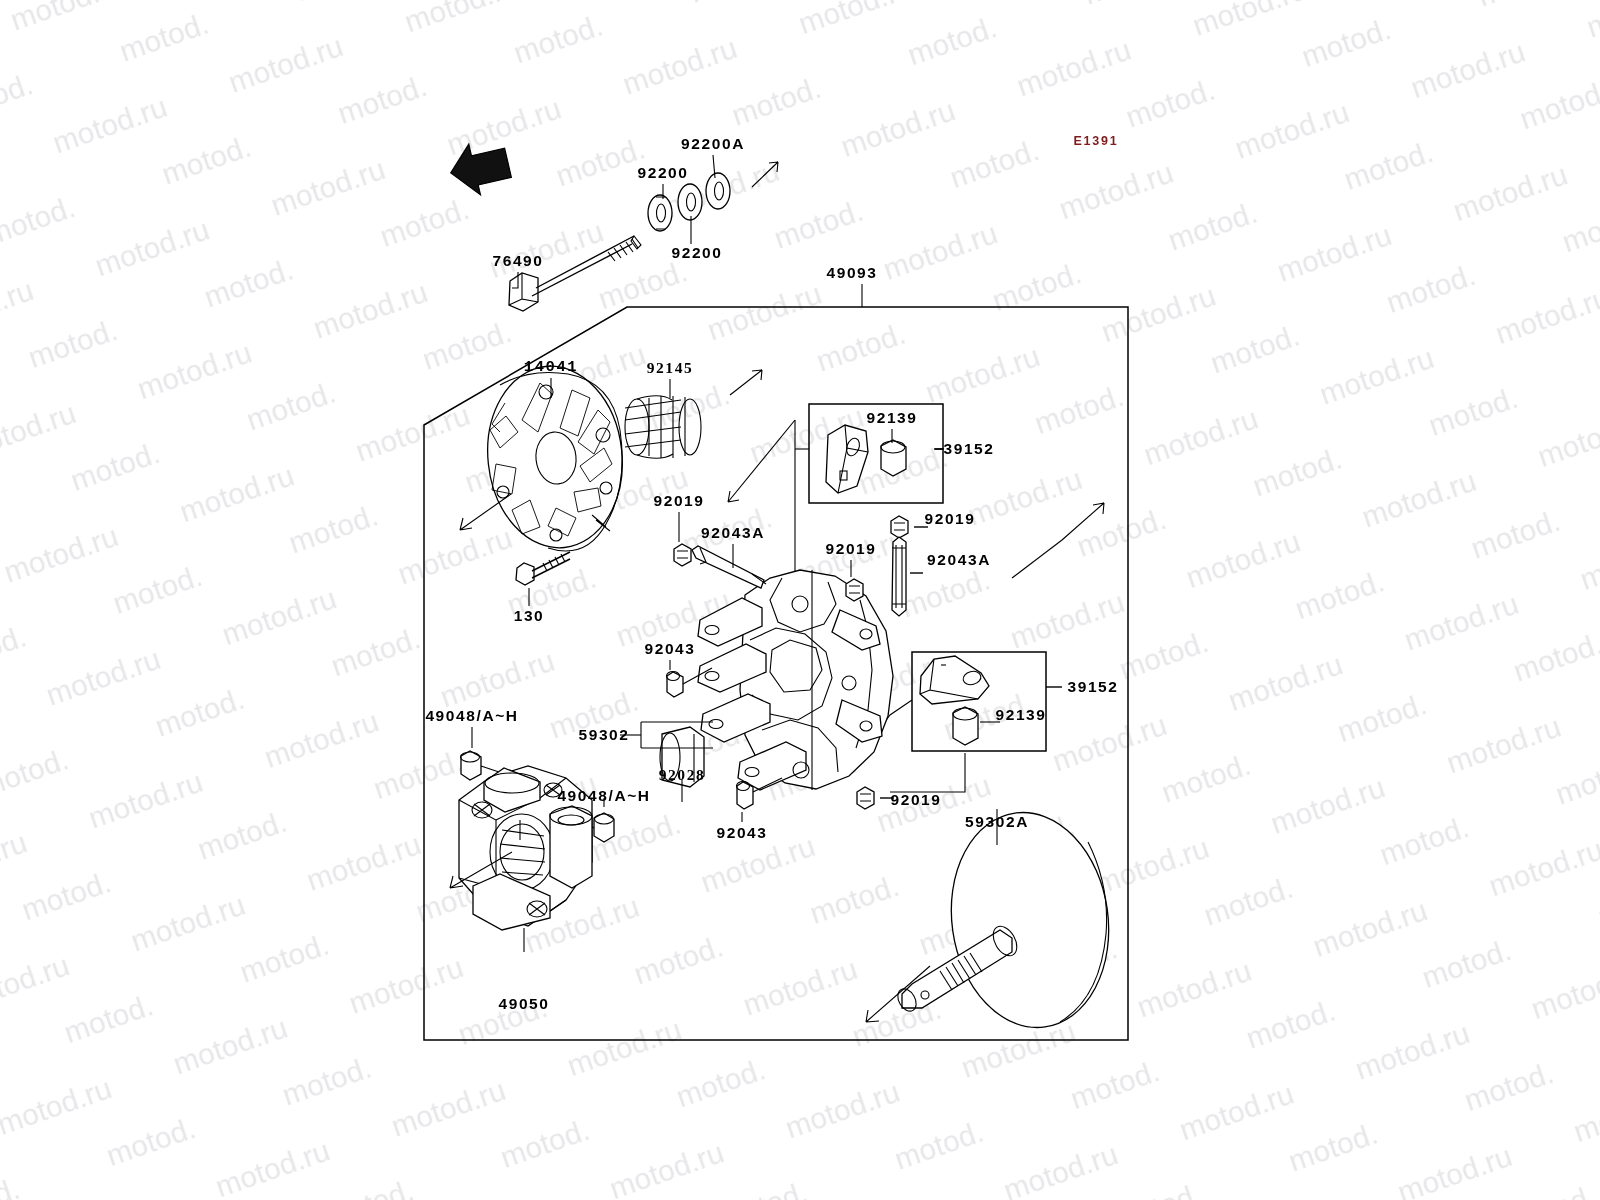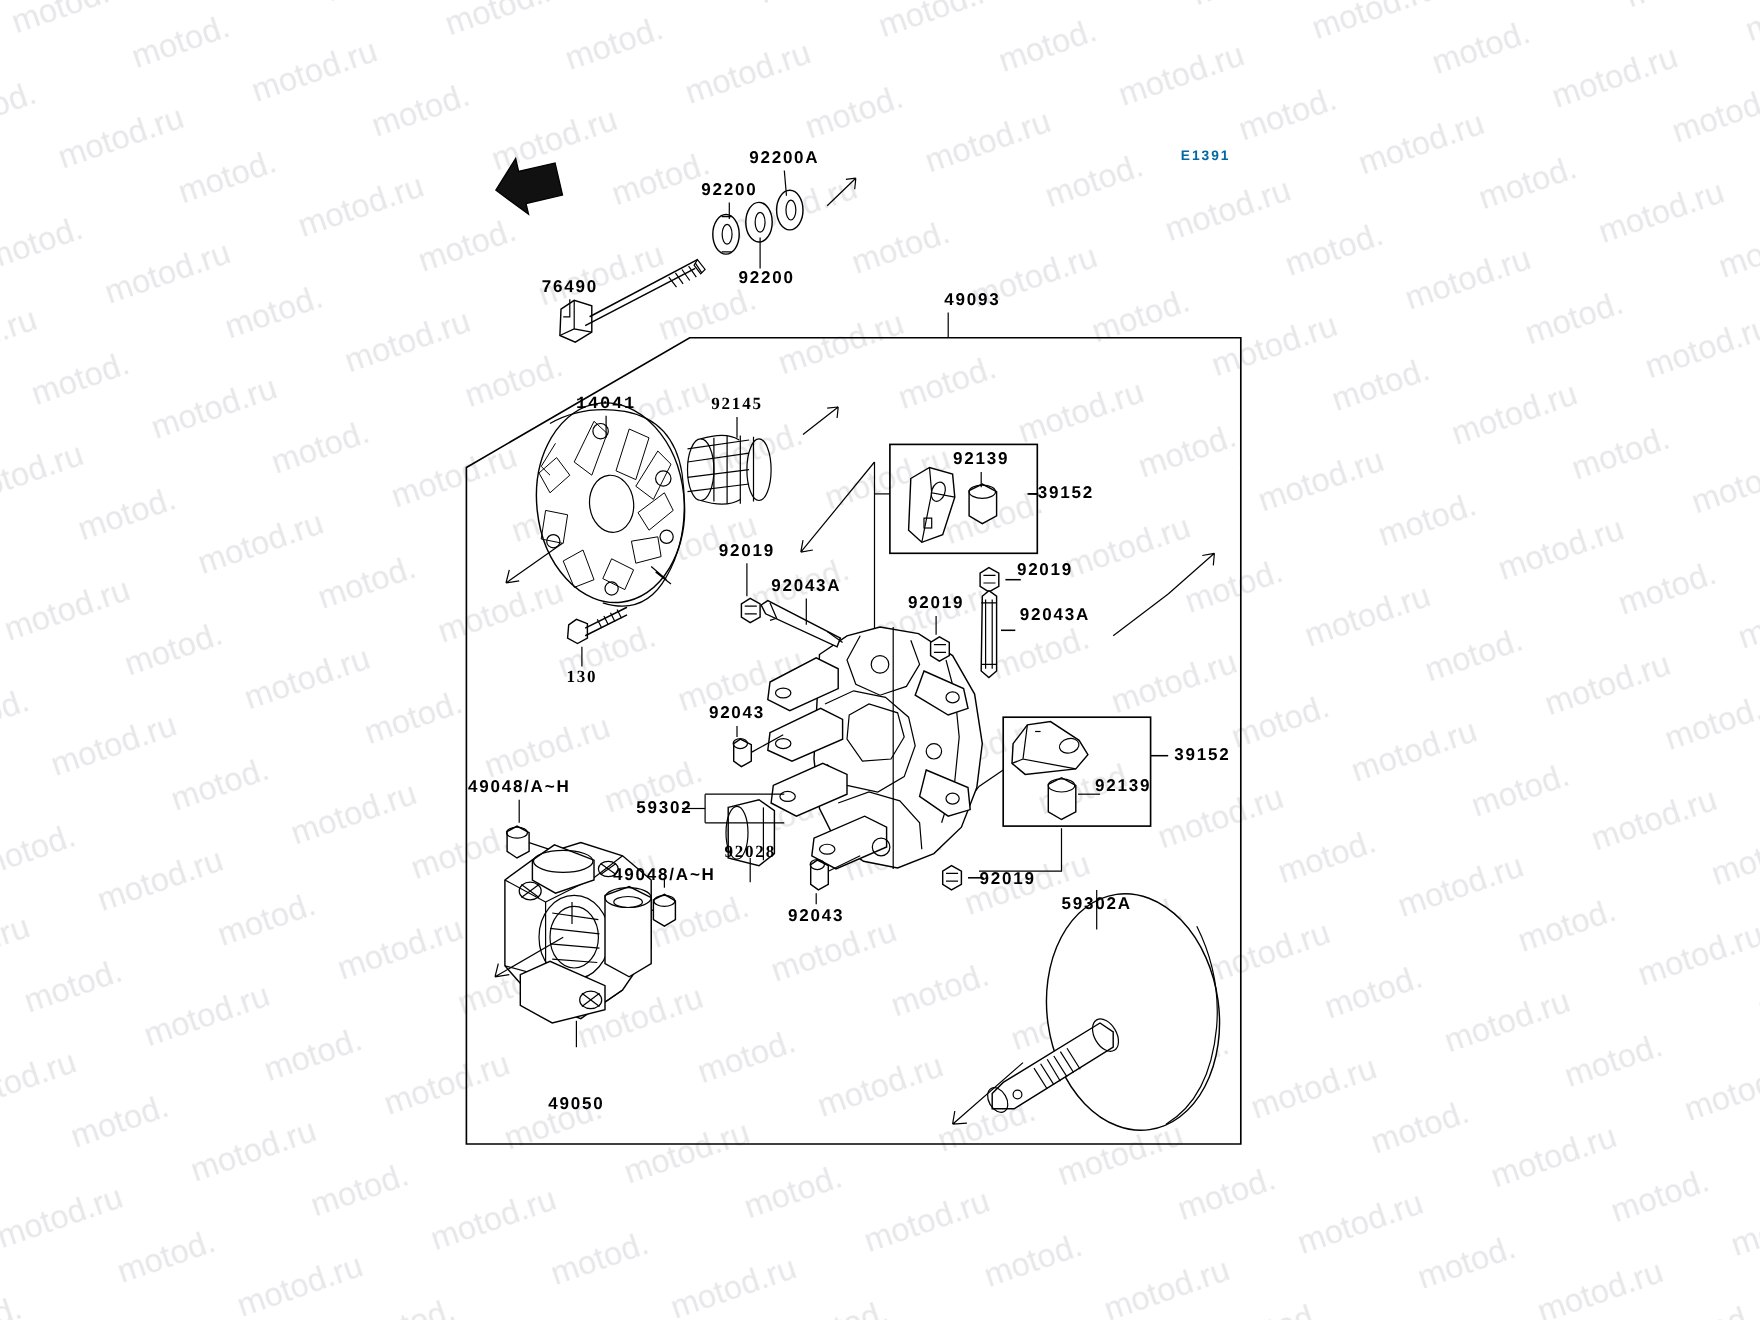--- a/index.html
+++ b/index.html
@@ -50,21 +50,21 @@
     white-space: nowrap;
     transform: translate(-50%, -50%);
     pointer-events: auto;
   }
   .sheet-code {
     position: absolute;
     font-family: "Liberation Sans", sans-serif;
     font-weight: bold;
     font-size: 12.5px;
     letter-spacing: 1.8px;
-    color: #0369a1;
+    color: #7f1d1d;
     white-space: nowrap;
     transform: translate(-50%, -50%);
   }
   svg { display: block; }
   .ln { stroke: #000; stroke-width: 1.4; fill: none; }
   .ln-thin { stroke: #000; stroke-width: 1.1; fill: none; }
   .ln-box { stroke: #000; stroke-width: 1.5; fill: none; }
   .fill-w { fill: #ffffff; stroke: #000; stroke-width: 1.3; }
   .hatch { stroke: #000; stroke-width: 0.9; fill: none; }
 </style>
@@ -361,31 +361,31 @@
   </svg>
 
   <div id="label-layer">
 
     <span class="sheet-code" style="left:1096px; top:141px;">E1391</span>
 
     <span class="part-label" style="left:713px; top:144px;">92200A</span>
     <span class="part-label" style="left:663px; top:173px;">92200</span>
     <span class="part-label" style="left:697px; top:253px;">92200</span>
     <span class="part-label" style="left:518px; top:261px;">76490</span>
-    <span class="part-label" style="left:884px; top:273px;">49093</span>
+    <span class="part-label" style="left:852px; top:273px;">49093</span>
     <span class="part-label" style="left:551px; top:367px;font-family:Liberation Mono, monospace;">14041</span>
     <span class="part-label" style="left:670px; top:368px;font-family:Liberation Serif, serif;">92145</span>
     <span class="part-label" style="left:892px; top:418px;">92139</span>
     <span class="part-label" style="left:969px; top:449px;">39152</span>
     <span class="part-label" style="left:679px; top:501px;">92019</span>
     <span class="part-label" style="left:950px; top:519px;">92019</span>
     <span class="part-label" style="left:733px; top:533px;">92043A</span>
     <span class="part-label" style="left:851px; top:549px;">92019</span>
     <span class="part-label" style="left:959px; top:560px;">92043A</span>
-    <span class="part-label" style="left:529px; top:616px;font-family:Liberation Serif, serif;">130</span>
+    <span class="part-label" style="left:529px; top:616px;">130</span>
     <span class="part-label" style="left:670px; top:649px;">92043</span>
     <span class="part-label" style="left:1093px; top:687px;">39152</span>
     <span class="part-label" style="left:472px; top:716px;">49048/A~H</span>
     <span class="part-label" style="left:1021px; top:715px;">92139</span>
     <span class="part-label" style="left:604px; top:735px;">59302</span>
     <span class="part-label" style="left:604px; top:796px;">49048/A~H</span>
     <span class="part-label" style="left:916px; top:800px;">92019</span>
     <span class="part-label" style="left:997px; top:822px;">59302A</span>
     <span class="part-label" style="left:682px; top:775px;font-family:Liberation Serif, serif;">92028</span>
     <span class="part-label" style="left:742px; top:833px;">92043</span>

